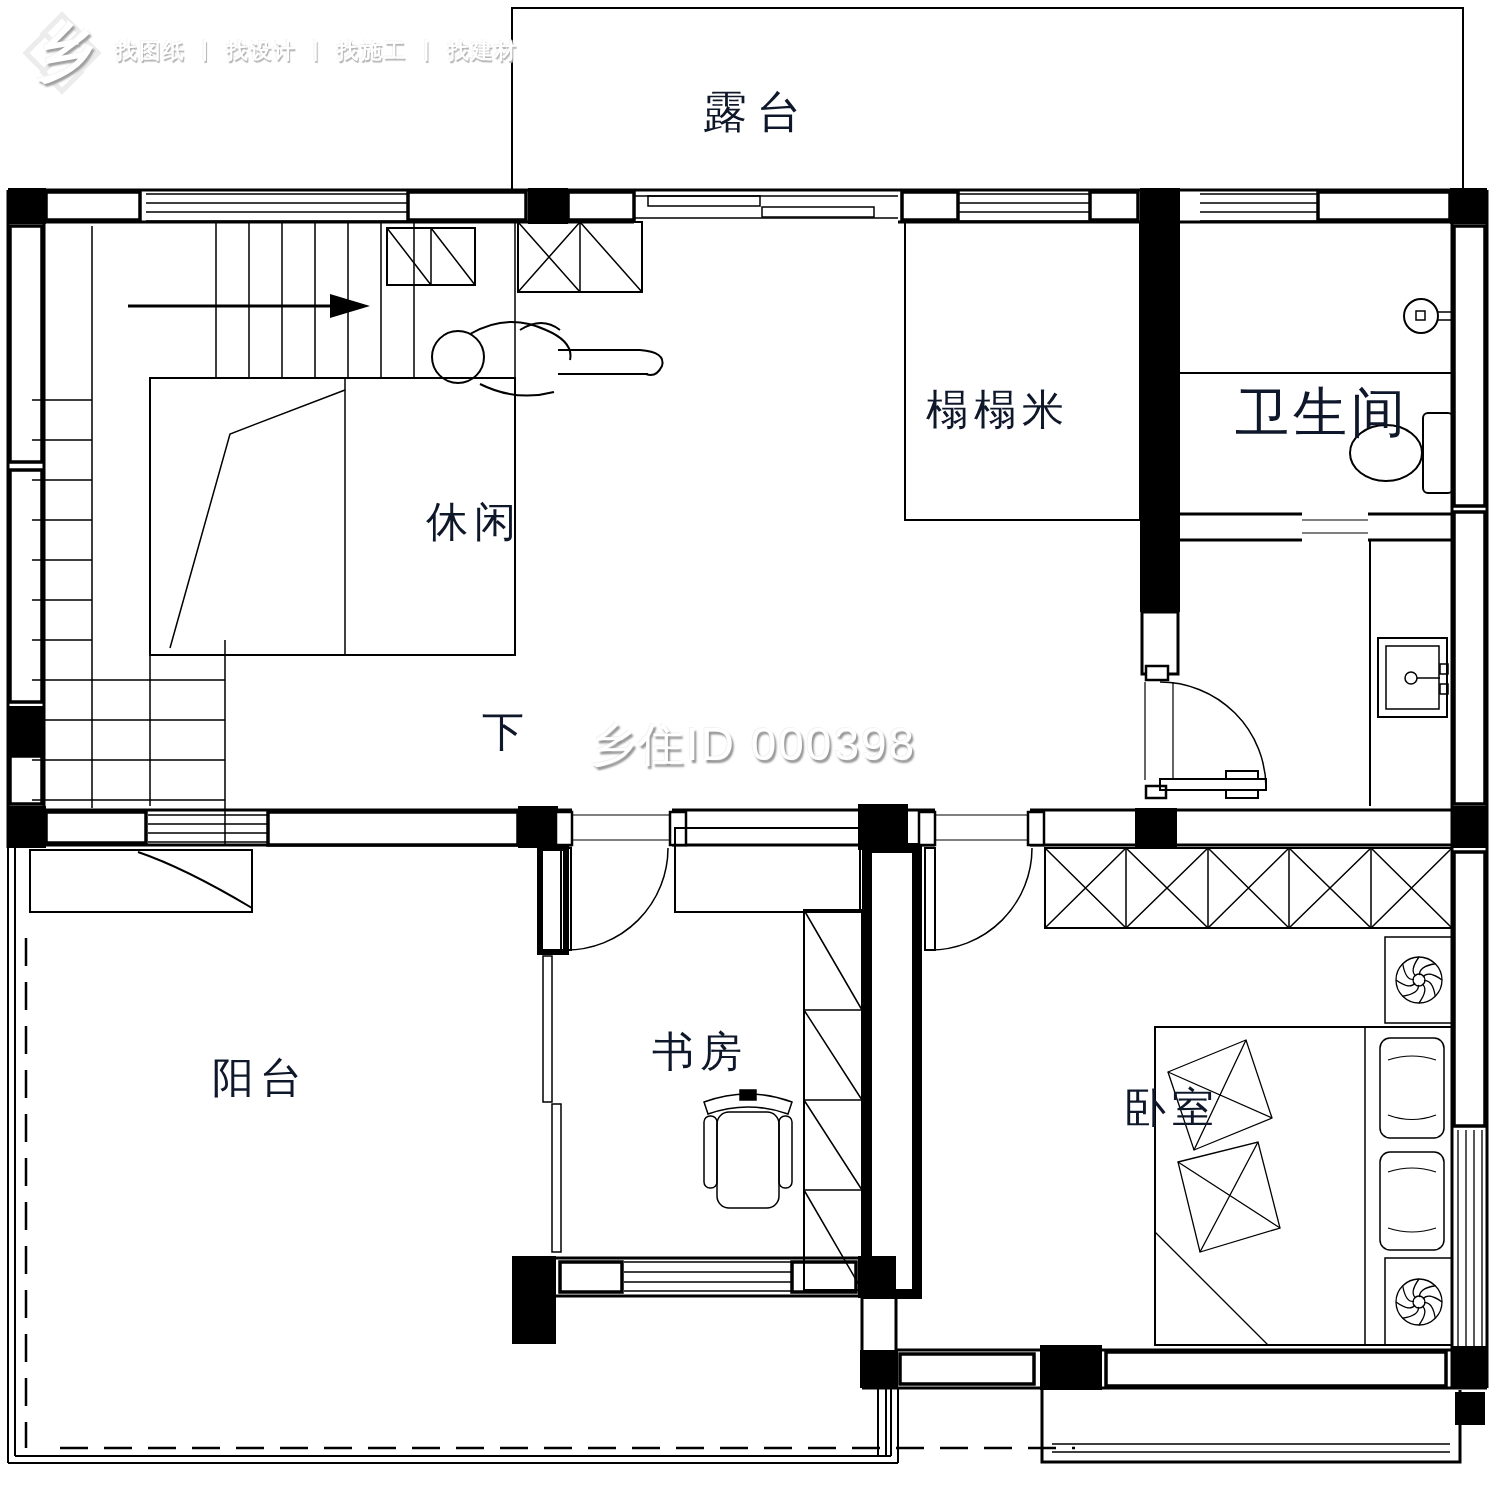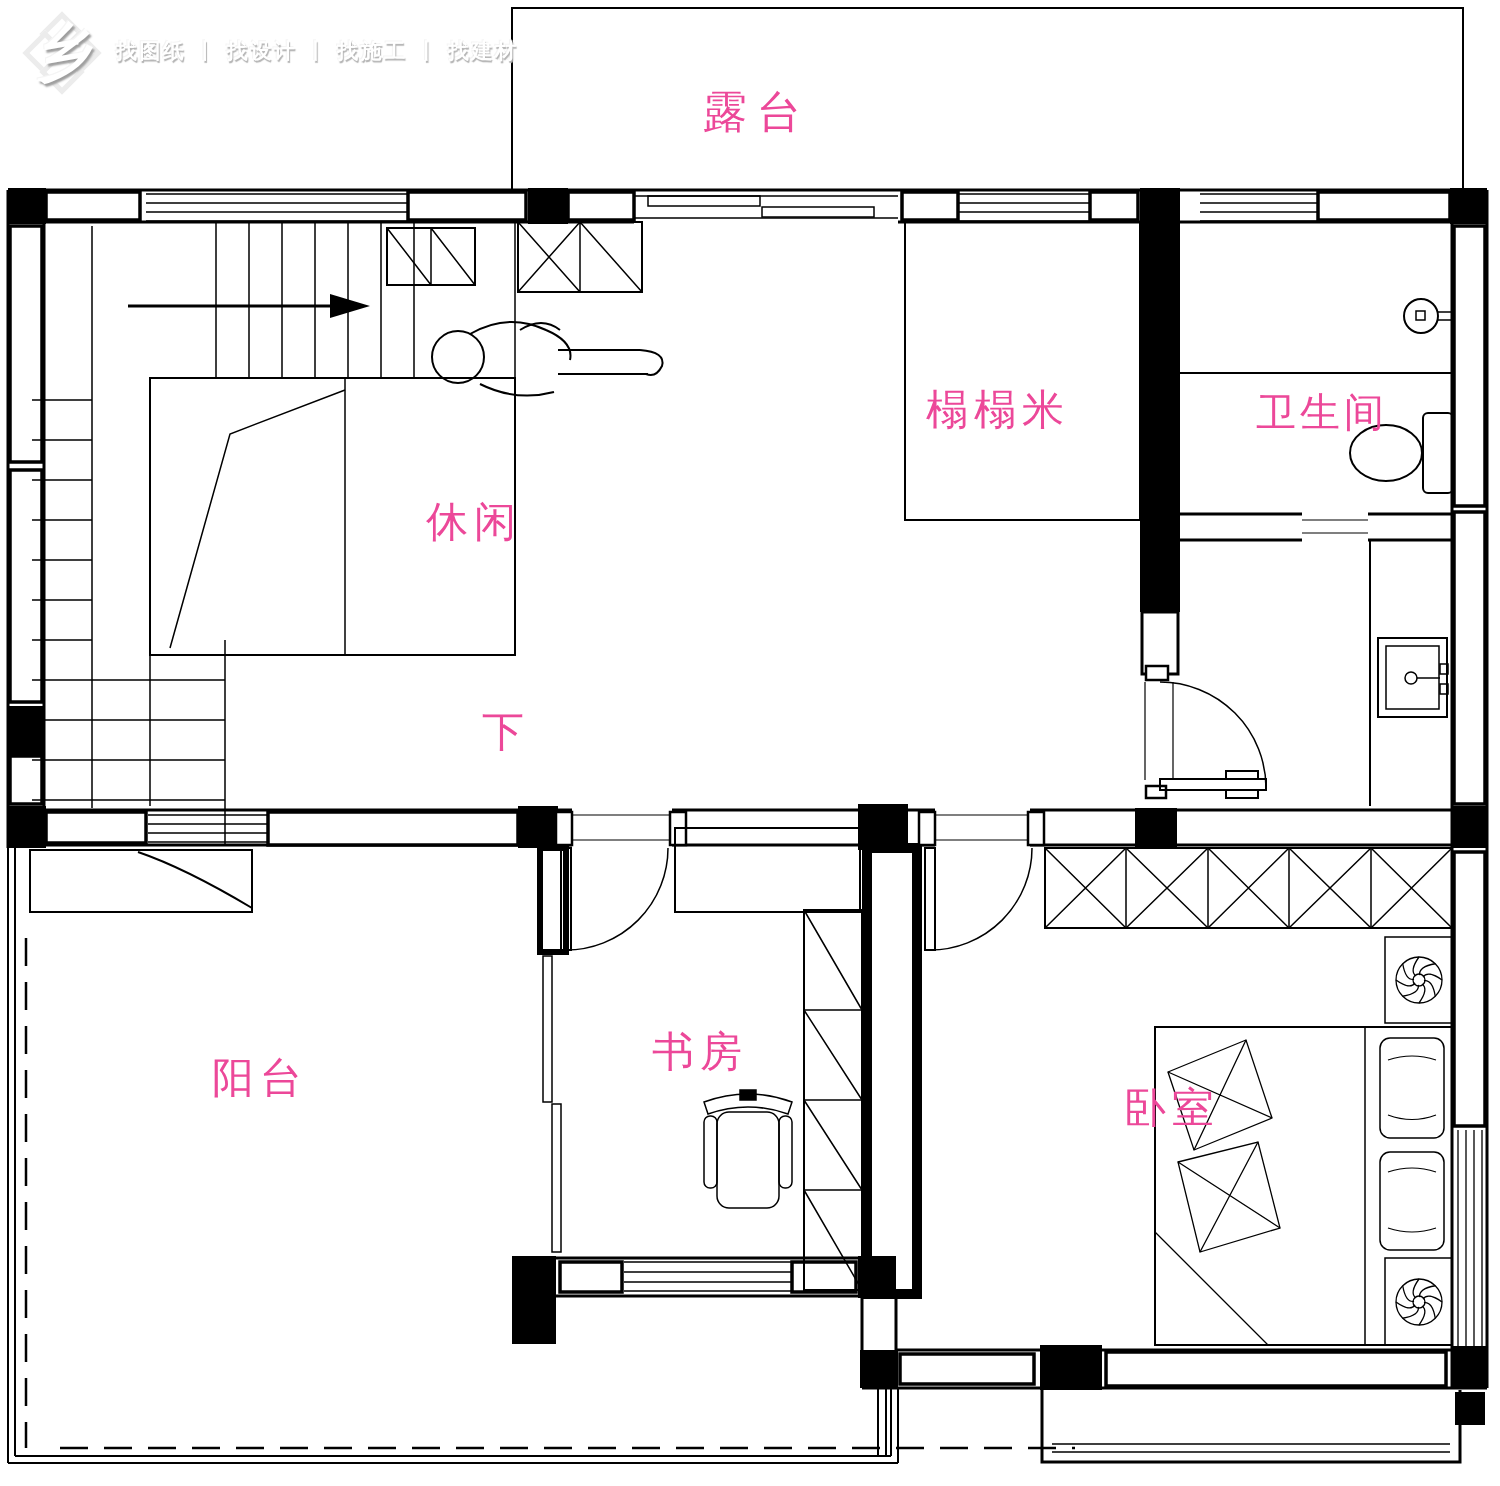--- a/index.html
+++ b/index.html
@@ -1,20 +1,20 @@
 <!DOCTYPE html>
 <html><head>
 <meta charset="utf-8">
 <style>
   html,body{margin:0;padding:0;background:#fff;}
   .canvas{position:relative;width:1500px;height:1486px;background:#fff;overflow:hidden;
           font-family:"Liberation Sans",sans-serif;}
   .plan-svg{position:absolute;left:0;top:0;}
   .room-label{position:absolute;transform:translate(-50%,-50%);
-      font:400 42px/1 "Liberation Sans",sans-serif;color:#ec4899;
+      font:400 42px/1 "Liberation Sans",sans-serif;color:#0f172a;
       letter-spacing:6px;white-space:nowrap;}
   .room-label.big{font-size:44px;letter-spacing:10px;}
   .watermark{position:absolute;transform:translate(-50%,-50%);color:#fff;
       font:400 46px/1 "Liberation Sans",sans-serif;letter-spacing:2px;white-space:nowrap;
       text-shadow:2px 3px 2px rgba(130,130,130,.85), -1px -1px 0 #f3f3f3;}
   .wm-right{transform:translate(-100%,-50%);}
   .wm-free{font-size:42px;}
   .logo{position:absolute;left:26px;top:16px;display:flex;gap:16px;align-items:flex-start;}
   .logo-icon{position:relative;width:74px;height:86px;flex:0 0 auto;}
   .logo-icon .d{position:absolute;width:22px;height:22px;border:5px solid #ececec;
@@ -320,21 +320,22 @@
         <span class="d d4"></span>
     <span class="logo-glyph">乡</span>
   </div>
   <div>
     <div class="logo-sub">找图纸 丨 找设计 丨 找施工 丨 找建材</div>
   </div>
 </div>
 
 <div class="room-label big" style="left:757px;top:112px">露台</div>
 <div class="room-label" style="left:998px;top:410px">榻榻米</div>
-<div class="room-label" style="left:1322px;top:412px;font-size:40px;letter-spacing:4px">卫生间</div>
+<div class="room-label" style="left:1322px;top:412px;font-size:54px;letter-spacing:4px">卫生间</div>
 <div class="room-label" style="left:474px;top:522px">休闲</div>
 <div class="room-label" style="left:506px;top:732px">下</div>
 <div class="room-label" style="left:260px;top:1078px">阳台</div>
 <div class="room-label" style="left:700px;top:1052px">书房</div>
 <div class="room-label" style="left:1172px;top:1108px">卧室</div>
 
+<div class="watermark" style="left:753px;top:744px">乡住ID 000398</div>
 
 </div>
 
 </body></html>

